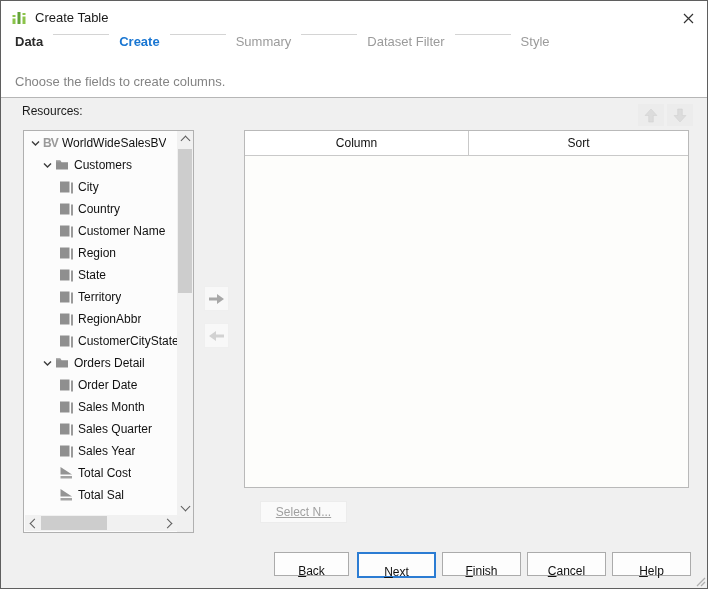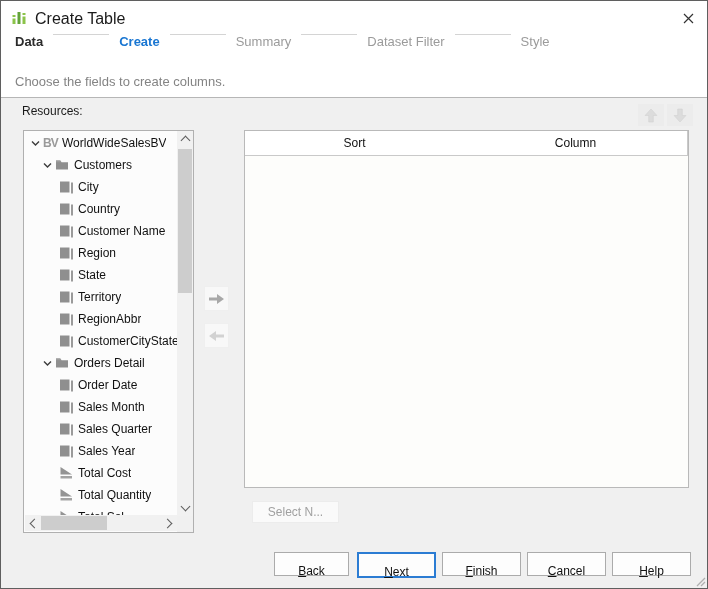--- a/index.html
+++ b/index.html
@@ -1,21 +1,21 @@
 <!DOCTYPE html>
 <html><head>
 <meta charset="utf-8">
 <style>
   html,body{margin:0;padding:0;background:#e8e8e8;font-family:"Liberation Sans",sans-serif;}
   .dialog{position:relative;width:706px;height:587px;border:1px solid #5f5f5f;background:#fff;overflow:hidden;}
 
   
   .titlebar{position:absolute;left:0;top:0;right:0;height:33px;background:#fff;border-bottom:1px solid #e2e2e2;}
   .app-icon{position:absolute;left:10px;top:9px;width:16px;height:16px;}
-  .title-text{position:absolute;left:34px;top:9px;font-size:16px;color:#1a1a1a;}
+  .title-text{position:absolute;left:34px;top:9px;font-size:13px;color:#1a1a1a;}
   .close-btn{position:absolute;right:8px;top:6px;width:22px;height:22px;display:flex;align-items:center;justify-content:center;cursor:pointer;}
 
   
   .steps{position:absolute;left:0;top:33px;right:0;height:32px;display:flex;padding-left:14px;background:#fff;}
   .step{font-size:13px;color:#9b9b9b;white-space:nowrap;}
   .step.done{color:#2b2b2b;font-weight:bold;}
   .step.active{color:#1976d2;font-weight:bold;}
   .connector{width:56px;height:1px;background:#d4d4d4;margin:0 10px;flex:none;}
 
   
@@ -62,21 +62,21 @@
   .gh-col{width:224px;border-right:1px solid #c9c9c9;box-sizing:border-box;}
   .gh-sort{flex:1;}
   .grid-body{position:absolute;left:0;top:24px;right:0;bottom:0;}
 
   
   .reorder{position:absolute;width:26px;height:22px;background:#ececec;display:flex;align-items:center;justify-content:center;}
   .btn-up{left:637px;top:6px;}
   .btn-down{left:666px;top:6px;}
 
   
-  .select-n{position:absolute;left:251px;top:403px;width:87px;height:22px;background:#fafafa;border:1px solid #ececec;box-sizing:border-box;font-size:12px;color:#a0a0a0;display:flex;align-items:center;justify-content:center;}
+  .select-n{position:absolute;left:259px;top:403px;width:87px;height:22px;background:#fafafa;border:1px solid #ececec;box-sizing:border-box;font-size:12px;color:#a0a0a0;display:flex;align-items:center;justify-content:center;text-decoration:underline;}
 
   
   .navbtn{position:absolute;top:454px;height:22px;background:#fdfdfd;border:1px solid #ababab;box-sizing:border-box;font-family:"Liberation Sans",sans-serif;font-size:12px;color:#111;padding:11px;cursor:pointer;}
   .navbtn.default{border:2px solid #2b7cd3;}
   .nav-back{left:273px;width:75px;}
   .nav-next{left:356px;width:79px;}
   .nav-finish{left:441px;width:79px;}
   .nav-cancel{left:526px;width:79px;}
   .nav-help{left:611px;width:79px;}
 
@@ -279,29 +279,20 @@
             </span>
             <span class="tlabel">Total Cost</span>
           </div>
           <div class="tree-row lvl2">
             <span class="ticon">
               <svg width="15" height="14" viewBox="0 0 15 14">
                 <polygon points="1.5,1 1.5,8.5 13,8.5" fill="#949494"></polygon>
                 <rect x="1.5" y="10" width="11.5" height="2.5" fill="#a3a3a3"></rect>
               </svg>
             </span>
-            <span class="tlabel">Total Quantity</span>
-          </div>
-          <div class="tree-row lvl2">
-            <span class="ticon">
-              <svg width="15" height="14" viewBox="0 0 15 14">
-                <polygon points="1.5,1 1.5,8.5 13,8.5" fill="#949494"></polygon>
-                <rect x="1.5" y="10" width="11.5" height="2.5" fill="#a3a3a3"></rect>
-              </svg>
-            </span>
             <span class="tlabel">Total Sal</span>
           </div>
         </div>
 
       <div class="vscroll">
         <div class="sb-btn" style="top:0;left:0;">
             <span class="chev up"></span>
           </div>
         <div class="vthumb"></div>
         <div class="sb-btn" style="bottom:0;left:0;">
@@ -337,22 +328,22 @@
         </svg>
     </div>
     <div class="reorder btn-down">
       <svg width="14" height="15" viewBox="0 0 14 15">
           <path d="M7 14 L1 7.5 H4.7 V1 H9.3 V7.5 H13 z" fill="#dcdcdc" stroke="#cfcfcf" stroke-width="0.5"></path>
         </svg>
     </div>
 
     <div class="grid-panel">
       <div class="grid-header">
+        <div class="gh-cell gh-col">Column</div>
         <div class="gh-cell gh-sort">Sort</div>
-        <div class="gh-cell gh-col">Column</div>
       </div>
       <div class="grid-body"></div>
     </div>
 
     <div class="select-n">Select N...</div>
 
     <div>
         <button class="navbtn nav-back"><u>B</u>ack</button>
         <button class="navbtn nav-next default"><u>N</u>ext</button>
         <button class="navbtn nav-finish"><u>F</u>inish</button>

